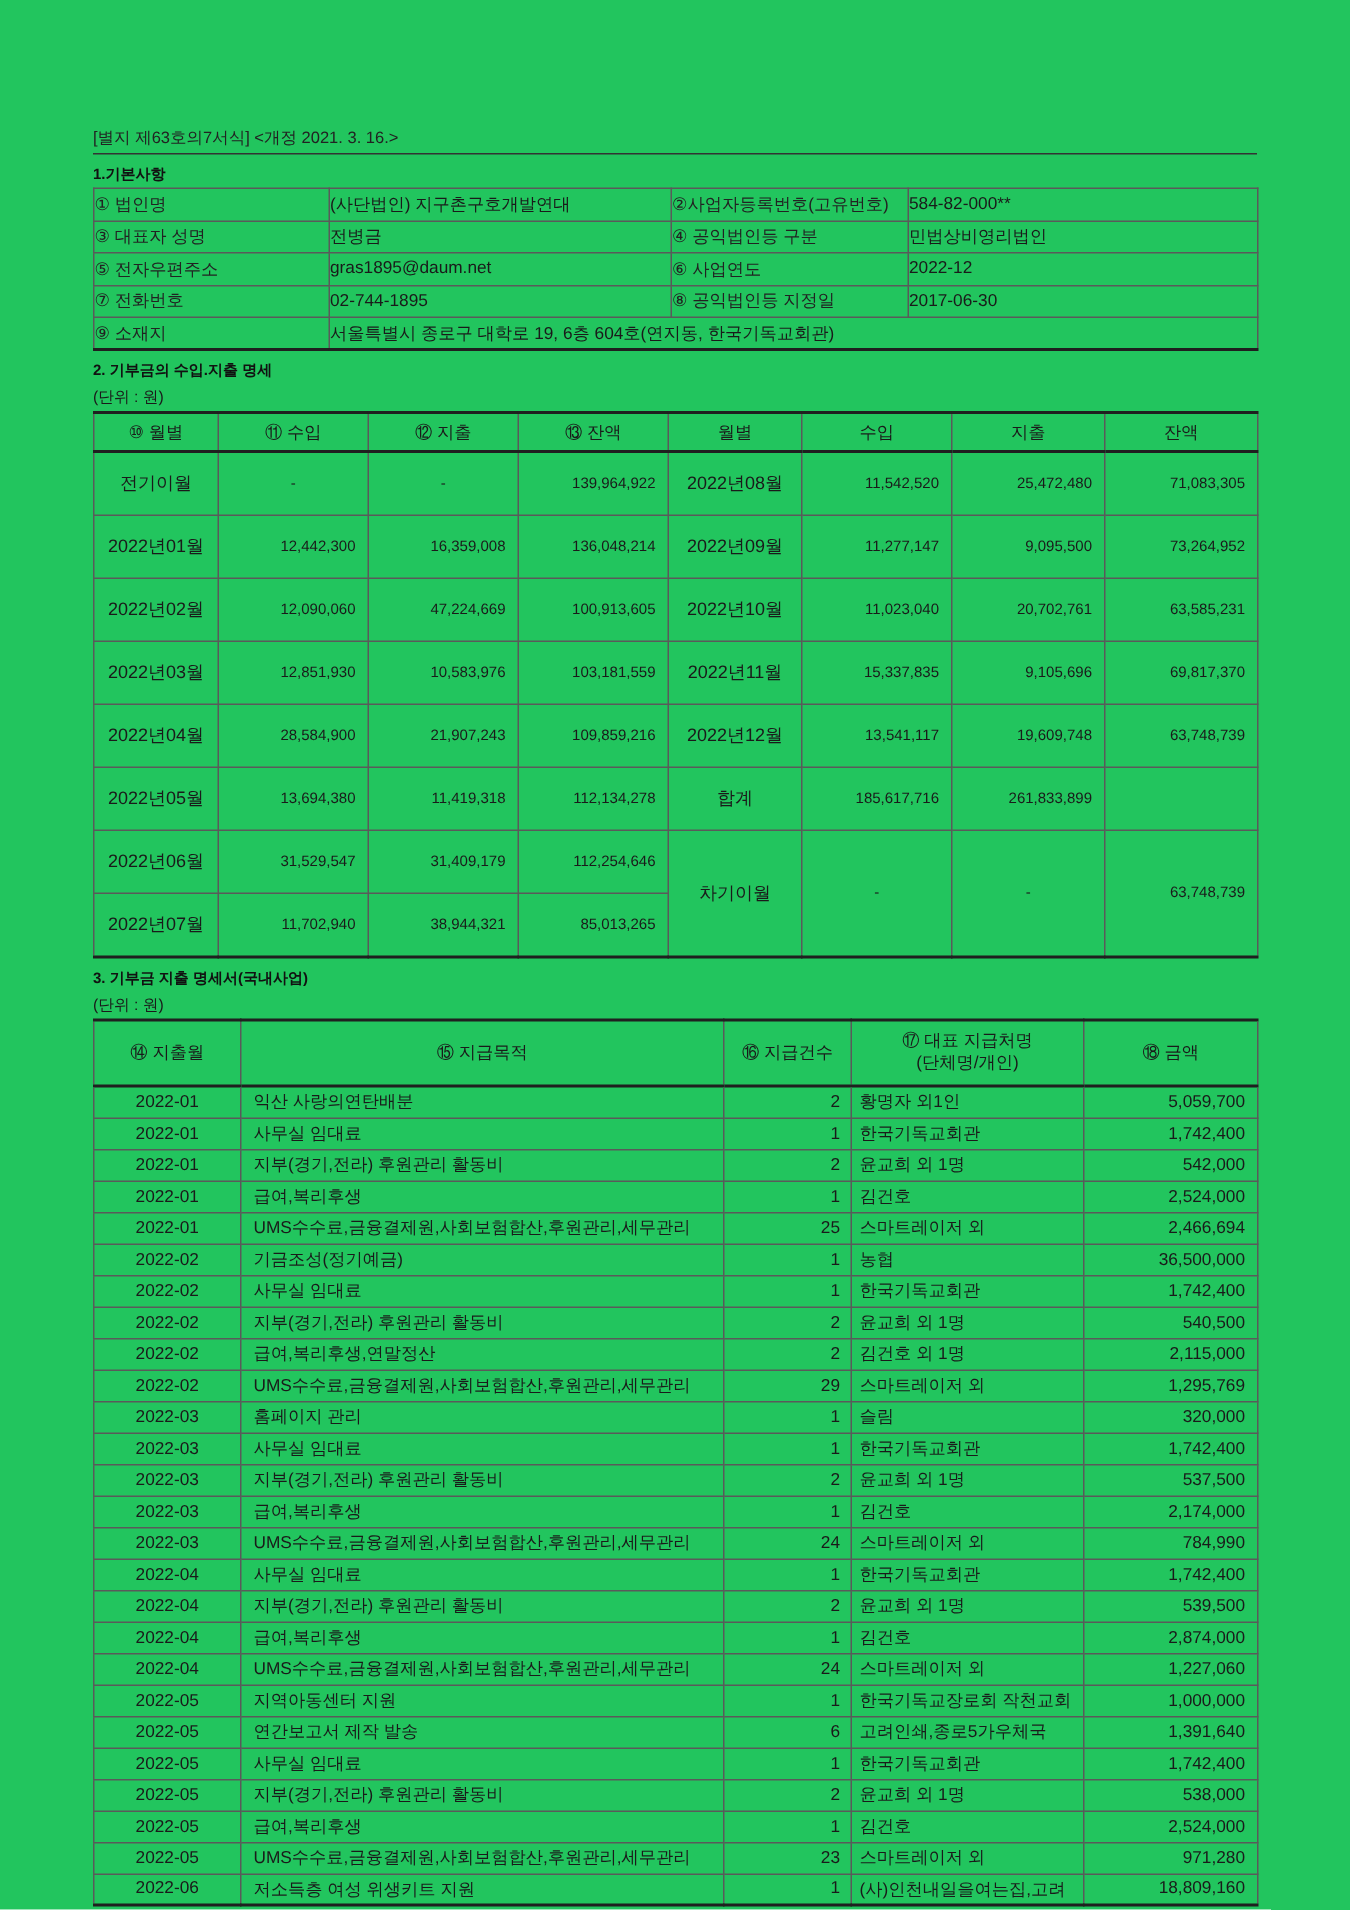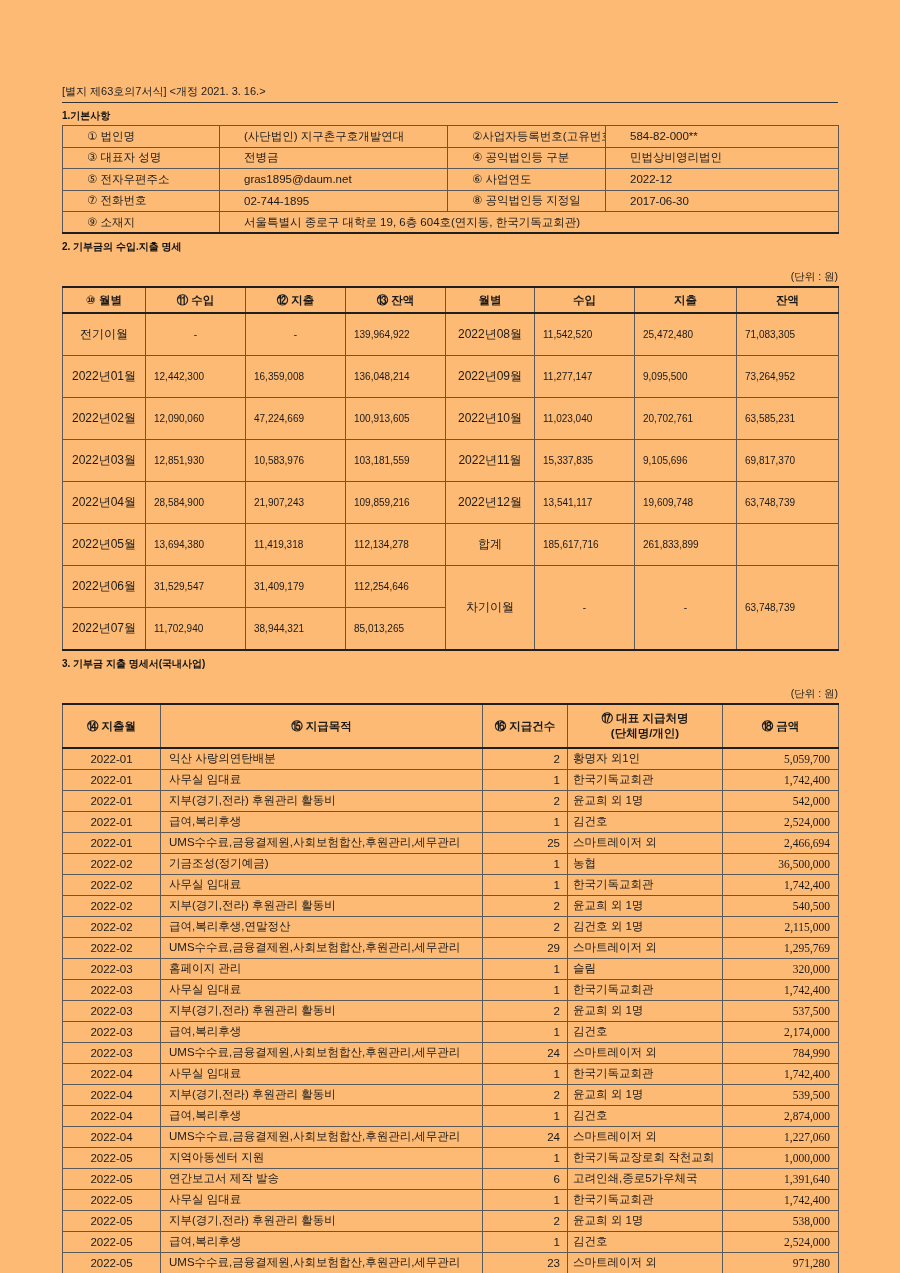--- a/index.html
+++ b/index.html
@@ -1,52 +1,52 @@
 <!DOCTYPE html>
 <html><head>
 <meta charset="utf-8">
 <style>
   * { margin:0; padding:0; box-sizing:border-box; }
   html,body { background:#fff; }
   body { font-family:"Liberation Sans","DejaVu Sans",sans-serif; color:#1a1a1a; }
-  .page { position:relative; width:900px; height:1273px; background:#fdba74; overflow:hidden; }
+  .page { position:relative; width:900px; height:1273px; background:#22c55e; overflow:hidden; }
   .content { padding:84px 62px 0 62px; }
 
   .form-code { font-size:11px; color:#222; }
   .doc-title { text-align:center; font-size:19px; font-weight:700; letter-spacing:0.5px; margin-top:15px; color:#111; }
   .page-side { text-align:right; font-size:11px; margin-top:15px; }
   .top-rule { border:none; border-top:1px solid #333; margin-top:3px; }
 
   .sec-heading { font-size:10px; font-weight:700; margin-top:6px; color:#111; }
-  .unit-label { text-align:right; font-size:10.5px; margin-top:16px; }
+  .unit-label { text-align:left; font-size:10.5px; margin-top:4px; }
 
   table { width:100%; border-collapse:collapse; table-layout:fixed; margin-top:2px; }
   table { border-top:2px solid #1f1f1f; border-bottom:2px solid #1f1f1f; }
   th, td { border:1px solid #5a5a5a; overflow:hidden; white-space:nowrap; }
-  thead th { border-bottom:2px solid #1f1f1f; font-weight:700; text-align:center; }
+  thead th { border-bottom:2px solid #1f1f1f; font-weight:400; text-align:center; }
 
   
   .t1 { border-top:1.5px solid #1f1f1f; }
-  .t1 td { height:21.5px; font-size:11.5px; padding:0 24px; text-align:left; }
+  .t1 td { height:21.5px; font-size:11.5px; padding:0 0; text-align:left; }
   .t1 td.lbl { color:#222; }
 
   
   .t2 thead th { height:26px; font-size:11.5px; }
-  .t2 td { height:21px; font-size:10px; padding:0 8px; }
+  .t2 td { height:21px; font-size:10px; padding:0 8px; text-align:right; }
   .t2 td:nth-child(1), .t2 td:nth-child(5) { text-align:center; font-size:12px; padding:12px 2px; }
   .t2 td.dash { text-align:center; }
 
   
   .t3 thead th { height:44px; font-size:11.5px; white-space:pre-line; line-height:1.3; }
   .t3 td { height:21px; font-size:11.5px; padding:0 8px; }
   .t3 td:nth-child(1) { text-align:center; padding:0 2px; }
   .t3 td:nth-child(2) { text-align:left; }
   .t3 td:nth-child(3) { text-align:right; padding-right:7px; }
   .t3 td:nth-child(4) { text-align:left; padding:0 5px; }
-  .t3 td:nth-child(5) { text-align:right;font-family:Liberation Serif, serif; }
+  .t3 td:nth-child(5) { text-align:right; }
 </style>
 </head>
 <body>
 
 <div class="page">
   <div class="content">
 
     <div class="form-code">[별지 제63호의7서식] &lt;개정 2021. 3. 16.&gt;</div>
     <hr class="top-rule">
 

